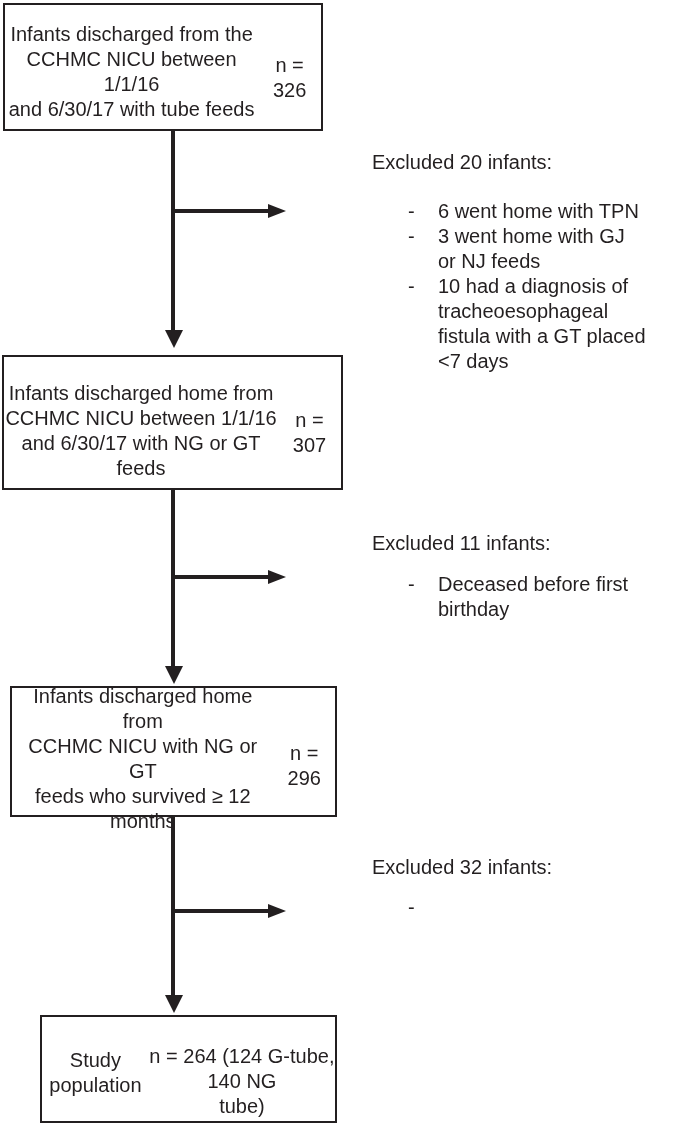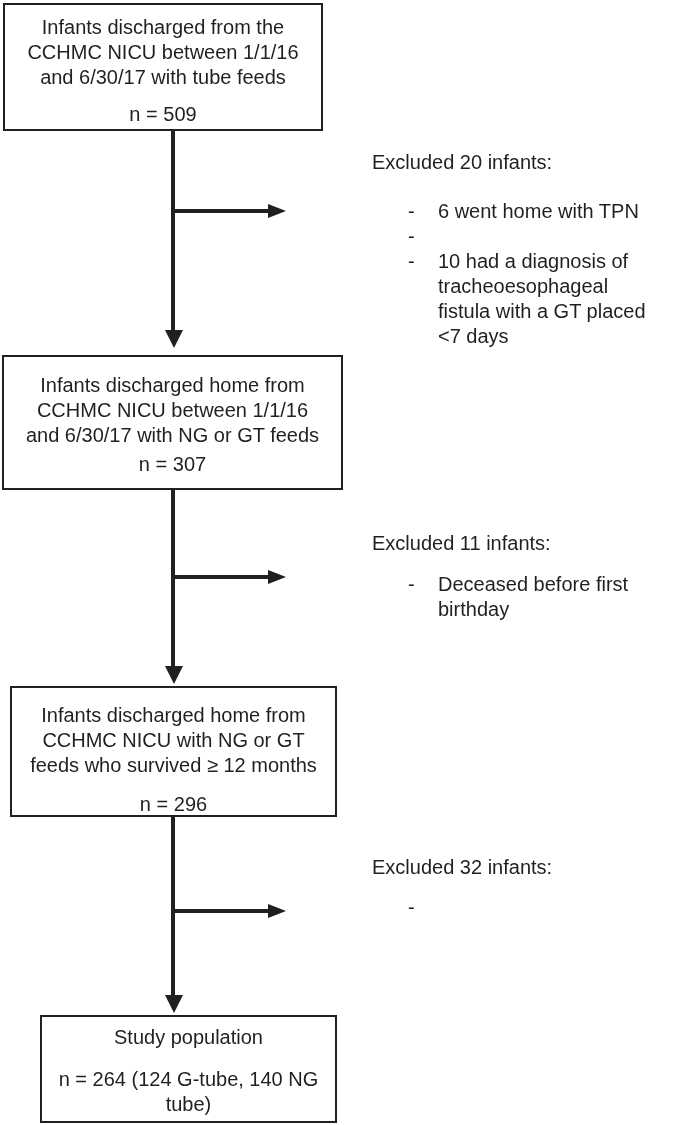--- a/index.html
+++ b/index.html
@@ -17,21 +17,21 @@
     font-size: 20px;
     line-height: 25px;
     overflow: hidden;
   }
   .flow-box {
     position: absolute;
     border: 2px solid #231f20;
     background: #ffffff;
     box-sizing: border-box;
     display: flex;
-    flex-direction: column;
+    flex-direction: row;
     align-items: center;
     text-align: center;
   }
   .box-title, .box-n {
     white-space: pre-line;
   }
   #box1 { left: 3px;  top: 3px;    width: 320px; height: 128px; padding-top: 10px; }
   #box1 .box-n { margin-top: 12px; }
   #box2 { left: 2px;  top: 355px;  width: 341px; height: 135px; padding-top: 16px; }
   #box2 .box-n { margin-top: 4px; }
@@ -93,37 +93,39 @@
 </style>
 </head>
 <body>
 
 <div id="canvas">
 
   <div class="flow-box" id="box1">
     <div class="box-title">Infants discharged from the
 CCHMC NICU between 1/1/16
 and 6/30/17 with tube feeds</div>
-    <div class="box-n">n = 509</div>
+    <div class="box-n">n = 326</div>
   </div>
 
   <div class="stem" style="left:171px; top:131px; height:199px;"></div>
   <div class="head-down" style="left:165px; top:330px;"></div>
   <div class="branch" style="left:173px; top:209px; width:95px;"></div>
   <div class="head-right" style="left:268px; top:204px;"></div>
 
   <div class="excl-block" id="excl1">
     <div class="excl-heading">Excluded 20 infants:</div>
     <div class="excl-list">
       <div class="excl-item">
         <span class="excl-dash">-</span>
         <div class="excl-text">6 went home with TPN</div>
       </div>
       <div class="excl-item">
         <span class="excl-dash">-</span>
+        <div class="excl-text">3 went home with GJ
+or NJ feeds</div>
       </div>
       <div class="excl-item">
         <span class="excl-dash">-</span>
         <div class="excl-text">10 had a diagnosis of
 tracheoesophageal
 fistula with a GT placed
 &lt;7 days</div>
       </div>
     </div>
   </div>

